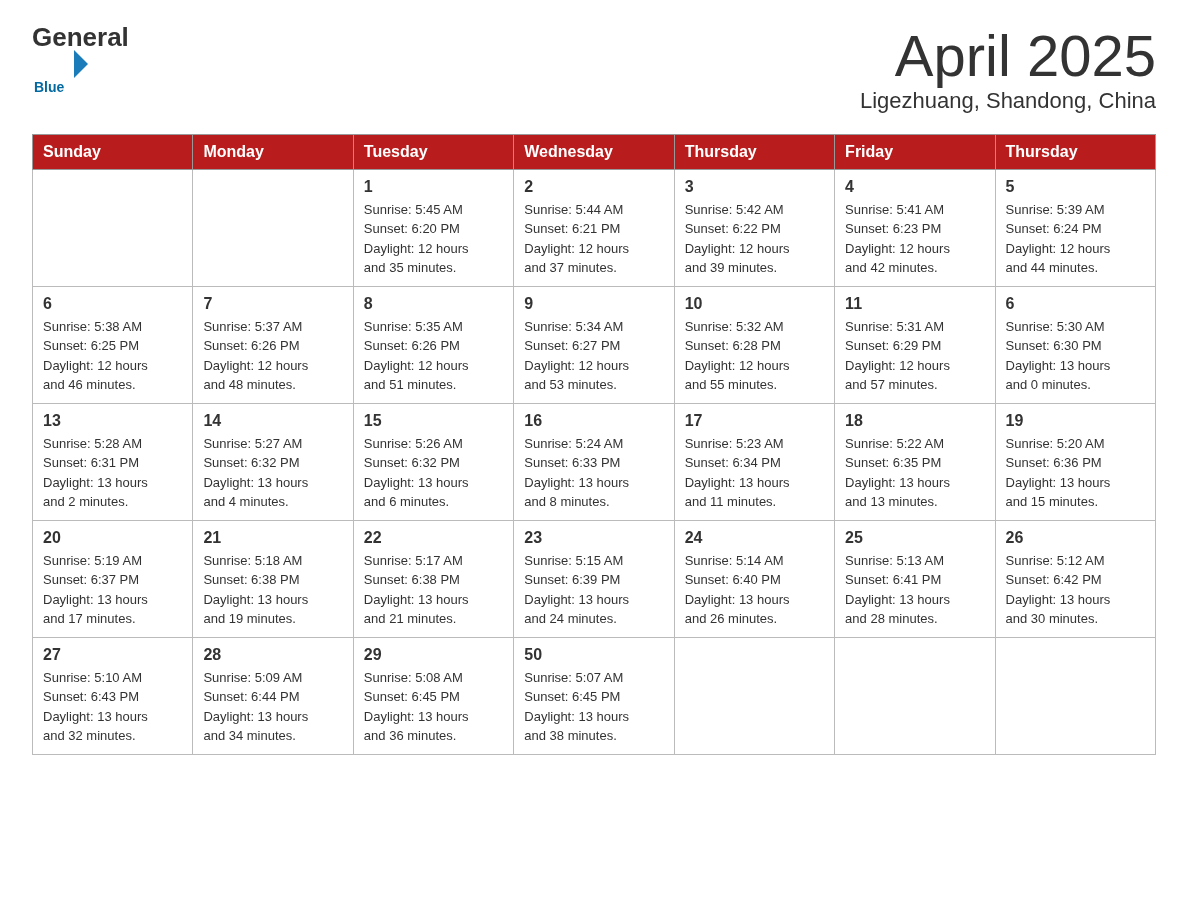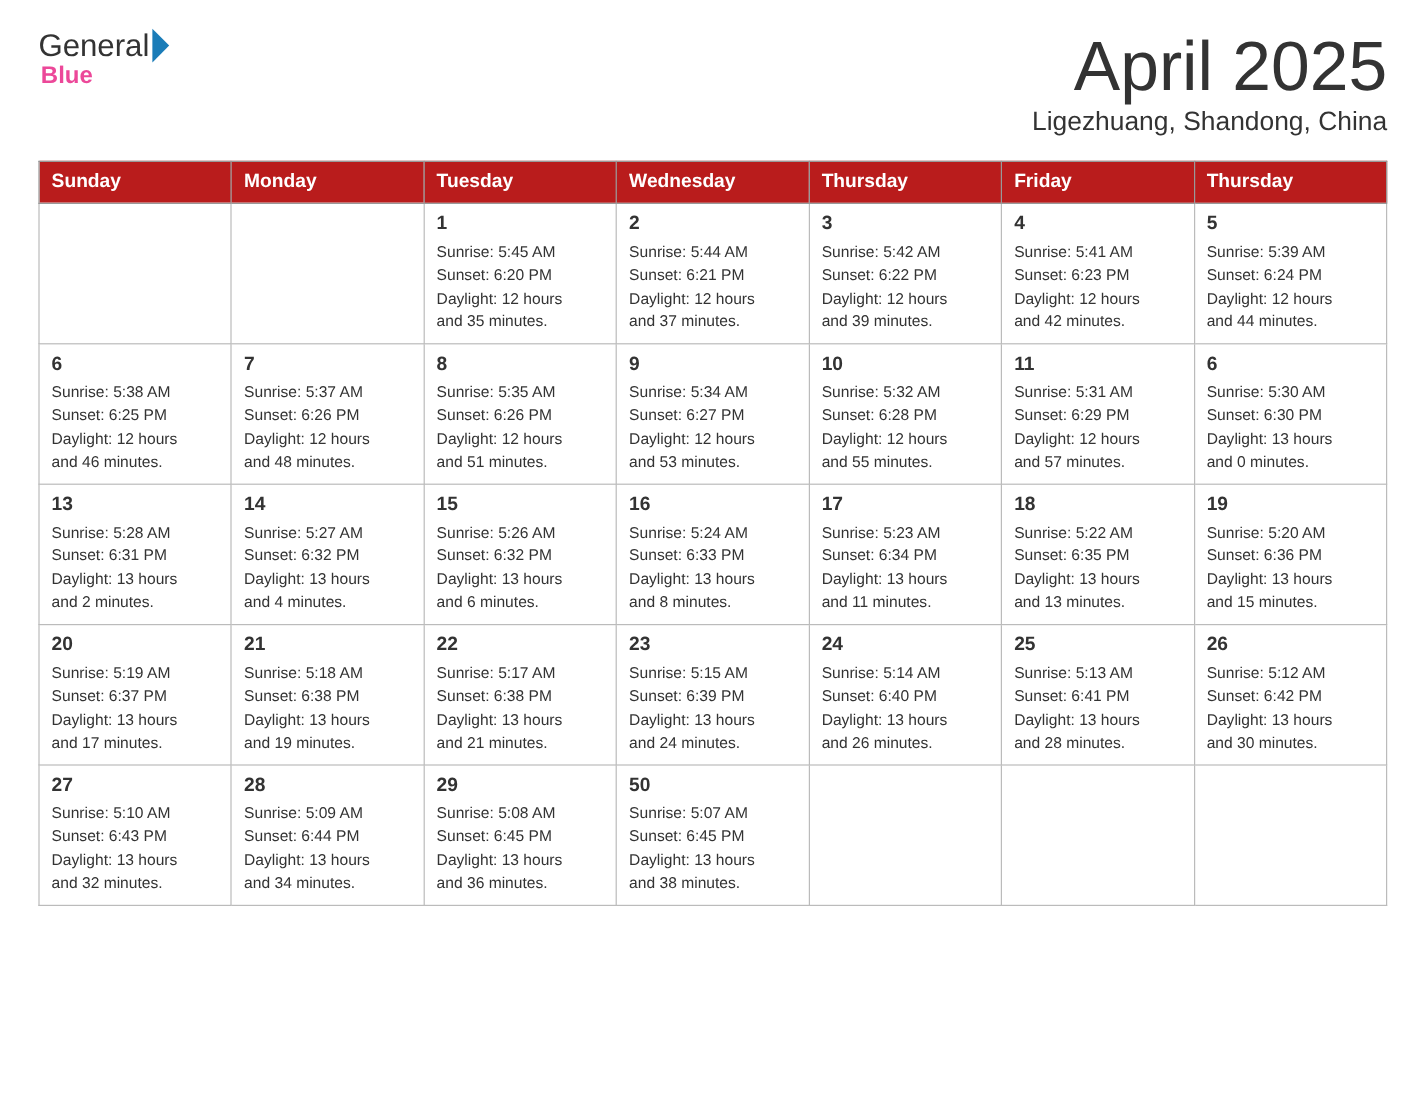--- a/index.html
+++ b/index.html
@@ -19,38 +19,39 @@
     }
     .logo {
       display: flex;
       flex-direction: column;
       align-items: flex-start;
     }
     .logo-text {
       display: flex;
       align-items: center;
       font-size: 26px;
-      font-weight: normal;
+      font-weight: bold;
       color: #333;
       line-height: 1;
+      flex-direction: column;
     }
     .logo-general { color: #333; }
     .logo-arrow {
       display: inline-block;
       width: 0;
       height: 0;
       border-left: 14px solid #1a7cb8;
       border-top: 14px solid transparent;
       border-bottom: 14px solid transparent;
       margin-left: 2px;
       vertical-align: middle;
     }
     .logo-subtitle {
-      color: #ec4899;
-      font-size: 20px;
+      color: #0369a1;
+      font-size: 14px;
       font-weight: bold;
       margin-top: -4px;
       margin-left: 2px;
     }
     .title-block {
       text-align: right;
     }
     .month-title {
       font-size: 58px;
       font-weight: normal;

